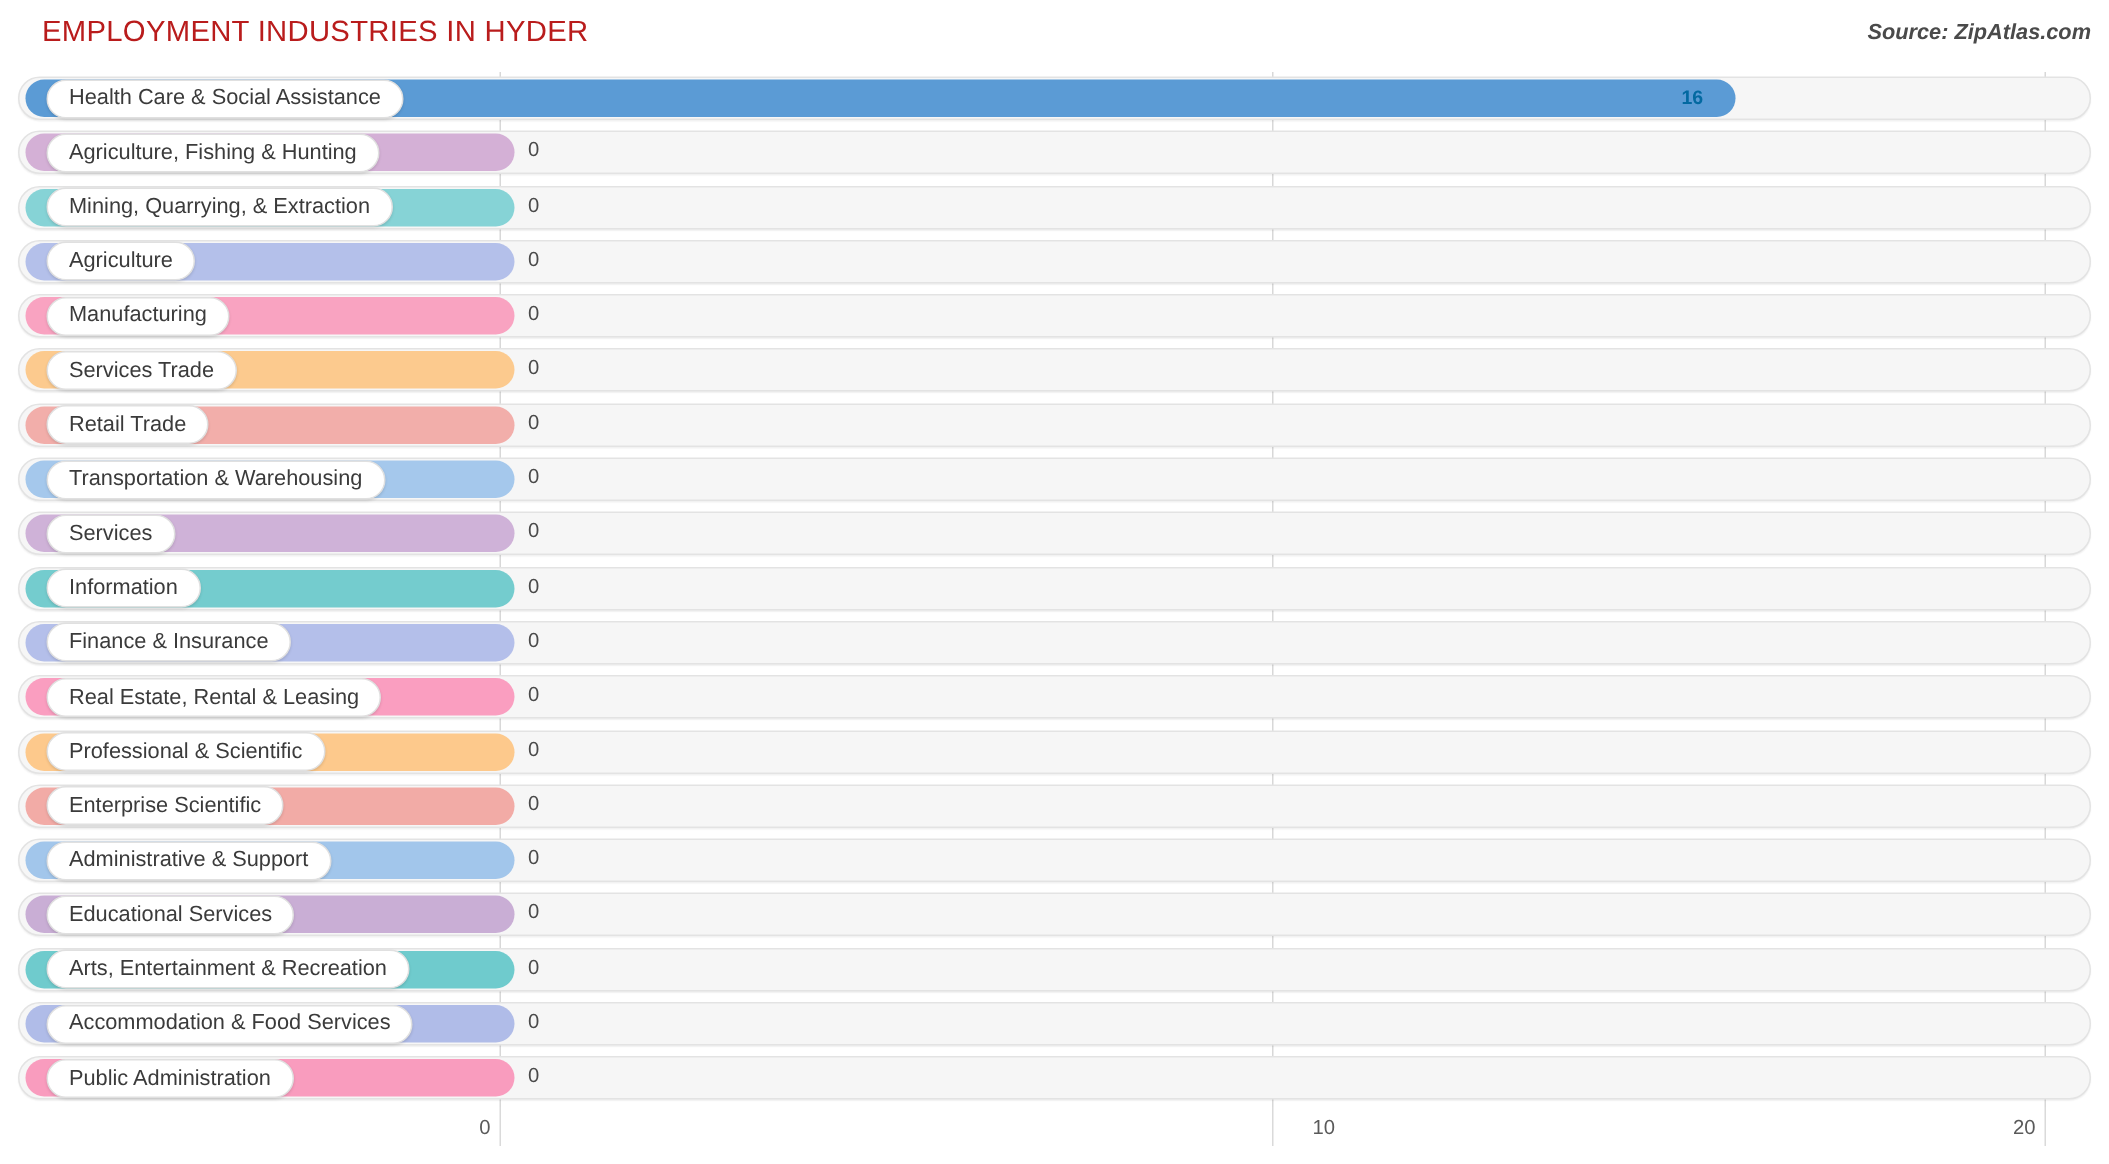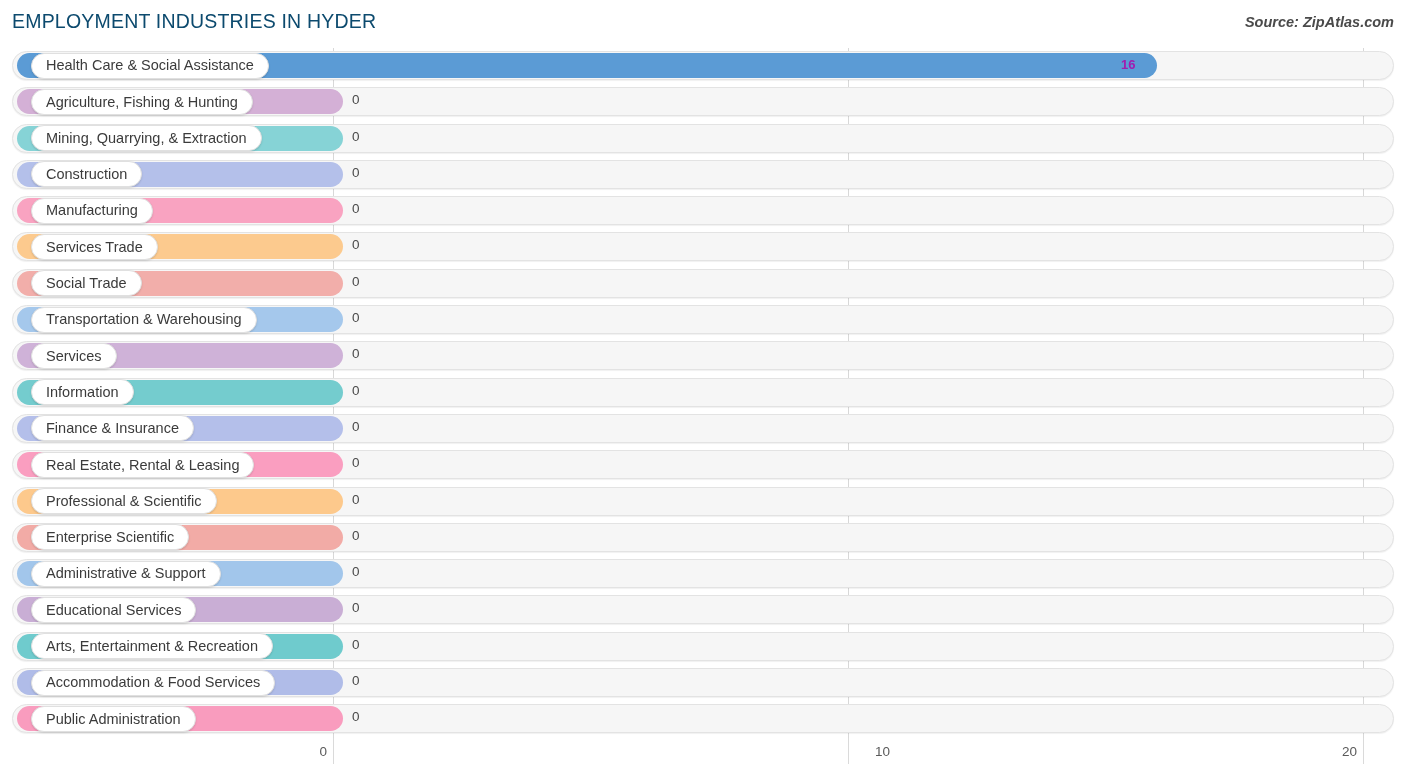--- a/index.html
+++ b/index.html
@@ -18,26 +18,26 @@
 
   
   .header {
     position: absolute;
     left: 0; top: 0;
     width: 1406px;
     height: 46px;
   }
   .chart-title {
     position: absolute;
-    left: 12px;
+    left: 28px;
     top: 10px;
     font-size: 19.5px;
     font-weight: 400;
     letter-spacing: .2px;
-    color: #0c4a6e;
+    color: #b91c1c;
     white-space: nowrap;
   }
   .source {
     position: absolute;
     right: 12px;
     top: 14px;
     font-size: 14.5px;
     font-style: italic;
     font-weight: 700;
     color: #4a4a4a;
@@ -136,21 +136,21 @@
     line-height: 1;
     white-space: nowrap;
   }
 
   
   .value-inside {
     position: absolute;
     top: 10px;
     font-size: 13px;
     font-weight: 700;
-    color: #a21caf;
+    color: #0369a1;
     line-height: 1;
     white-space: nowrap;
   }
 
   
   .axis {
     position: absolute;
     left: 0;
     top: 738px;
     width: 1406px;
@@ -209,21 +209,21 @@
         <div class="bar" style="width: 326px; background: rgb(134, 211, 214);"></div>
         <div class="label-pill">
           <span>Mining, Quarrying, &amp; Extraction</span>
         </div>
         <div class="value-outside" style="left: 352px;">0</div>
       </div>
       <div class="row">
         <div class="track"></div>
         <div class="bar" style="width: 326px; background: rgb(180, 192, 234);"></div>
         <div class="label-pill">
-          <span>Construction</span>
+          <span>Agriculture</span>
         </div>
         <div class="value-outside" style="left: 352px;">0</div>
       </div>
       <div class="row">
         <div class="track"></div>
         <div class="bar" style="width: 326px; background: rgb(249, 163, 193);"></div>
         <div class="label-pill">
           <span>Manufacturing</span>
         </div>
         <div class="value-outside" style="left: 352px;">0</div>
@@ -233,21 +233,21 @@
         <div class="bar" style="width: 326px; background: rgb(252, 202, 142);"></div>
         <div class="label-pill">
           <span>Services Trade</span>
         </div>
         <div class="value-outside" style="left: 352px;">0</div>
       </div>
       <div class="row">
         <div class="track"></div>
         <div class="bar" style="width: 326px; background: rgb(242, 174, 170);"></div>
         <div class="label-pill">
-          <span>Social Trade</span>
+          <span>Retail Trade</span>
         </div>
         <div class="value-outside" style="left: 352px;">0</div>
       </div>
       <div class="row">
         <div class="track"></div>
         <div class="bar" style="width: 326px; background: rgb(165, 200, 236);"></div>
         <div class="label-pill">
           <span>Transportation &amp; Warehousing</span>
         </div>
         <div class="value-outside" style="left: 352px;">0</div>

